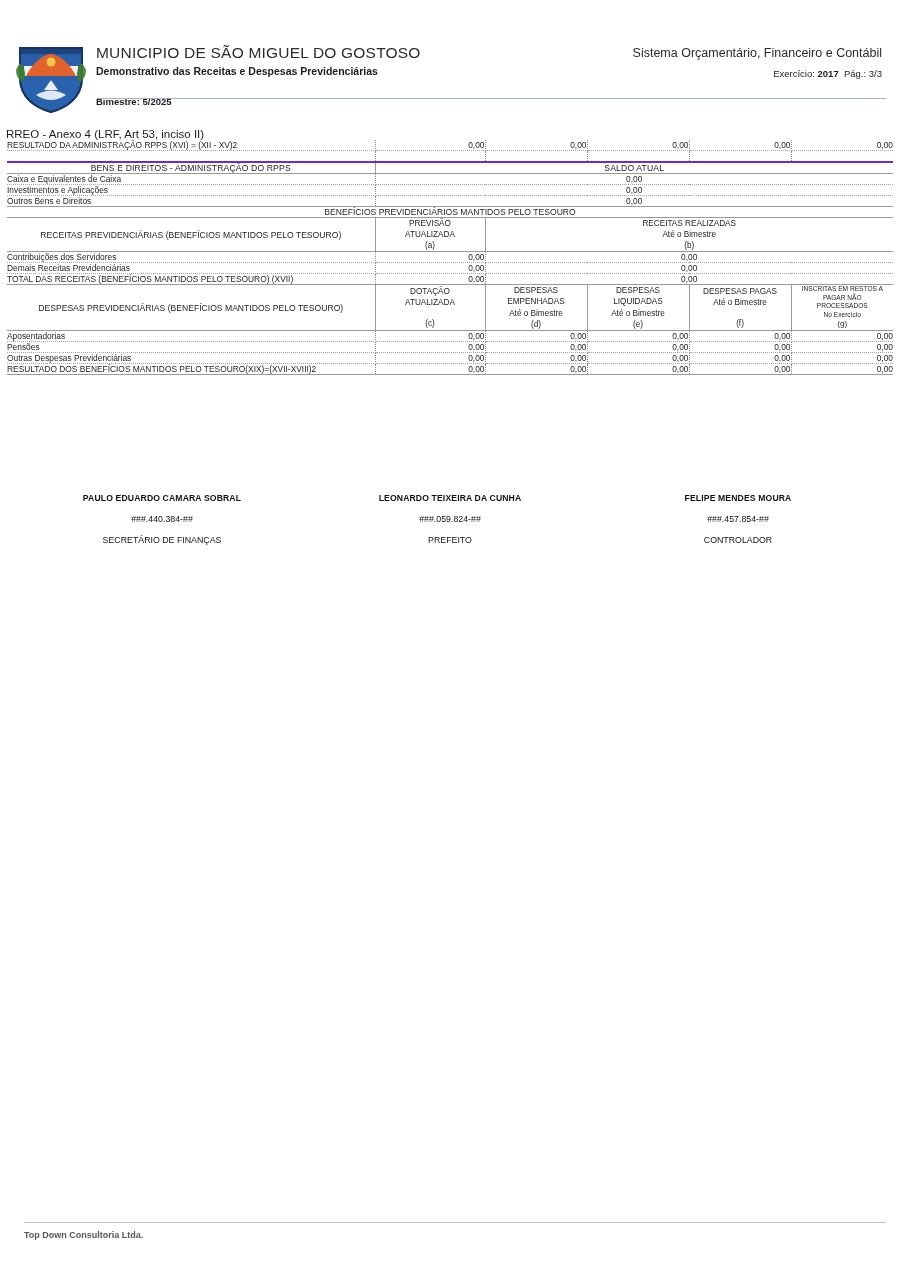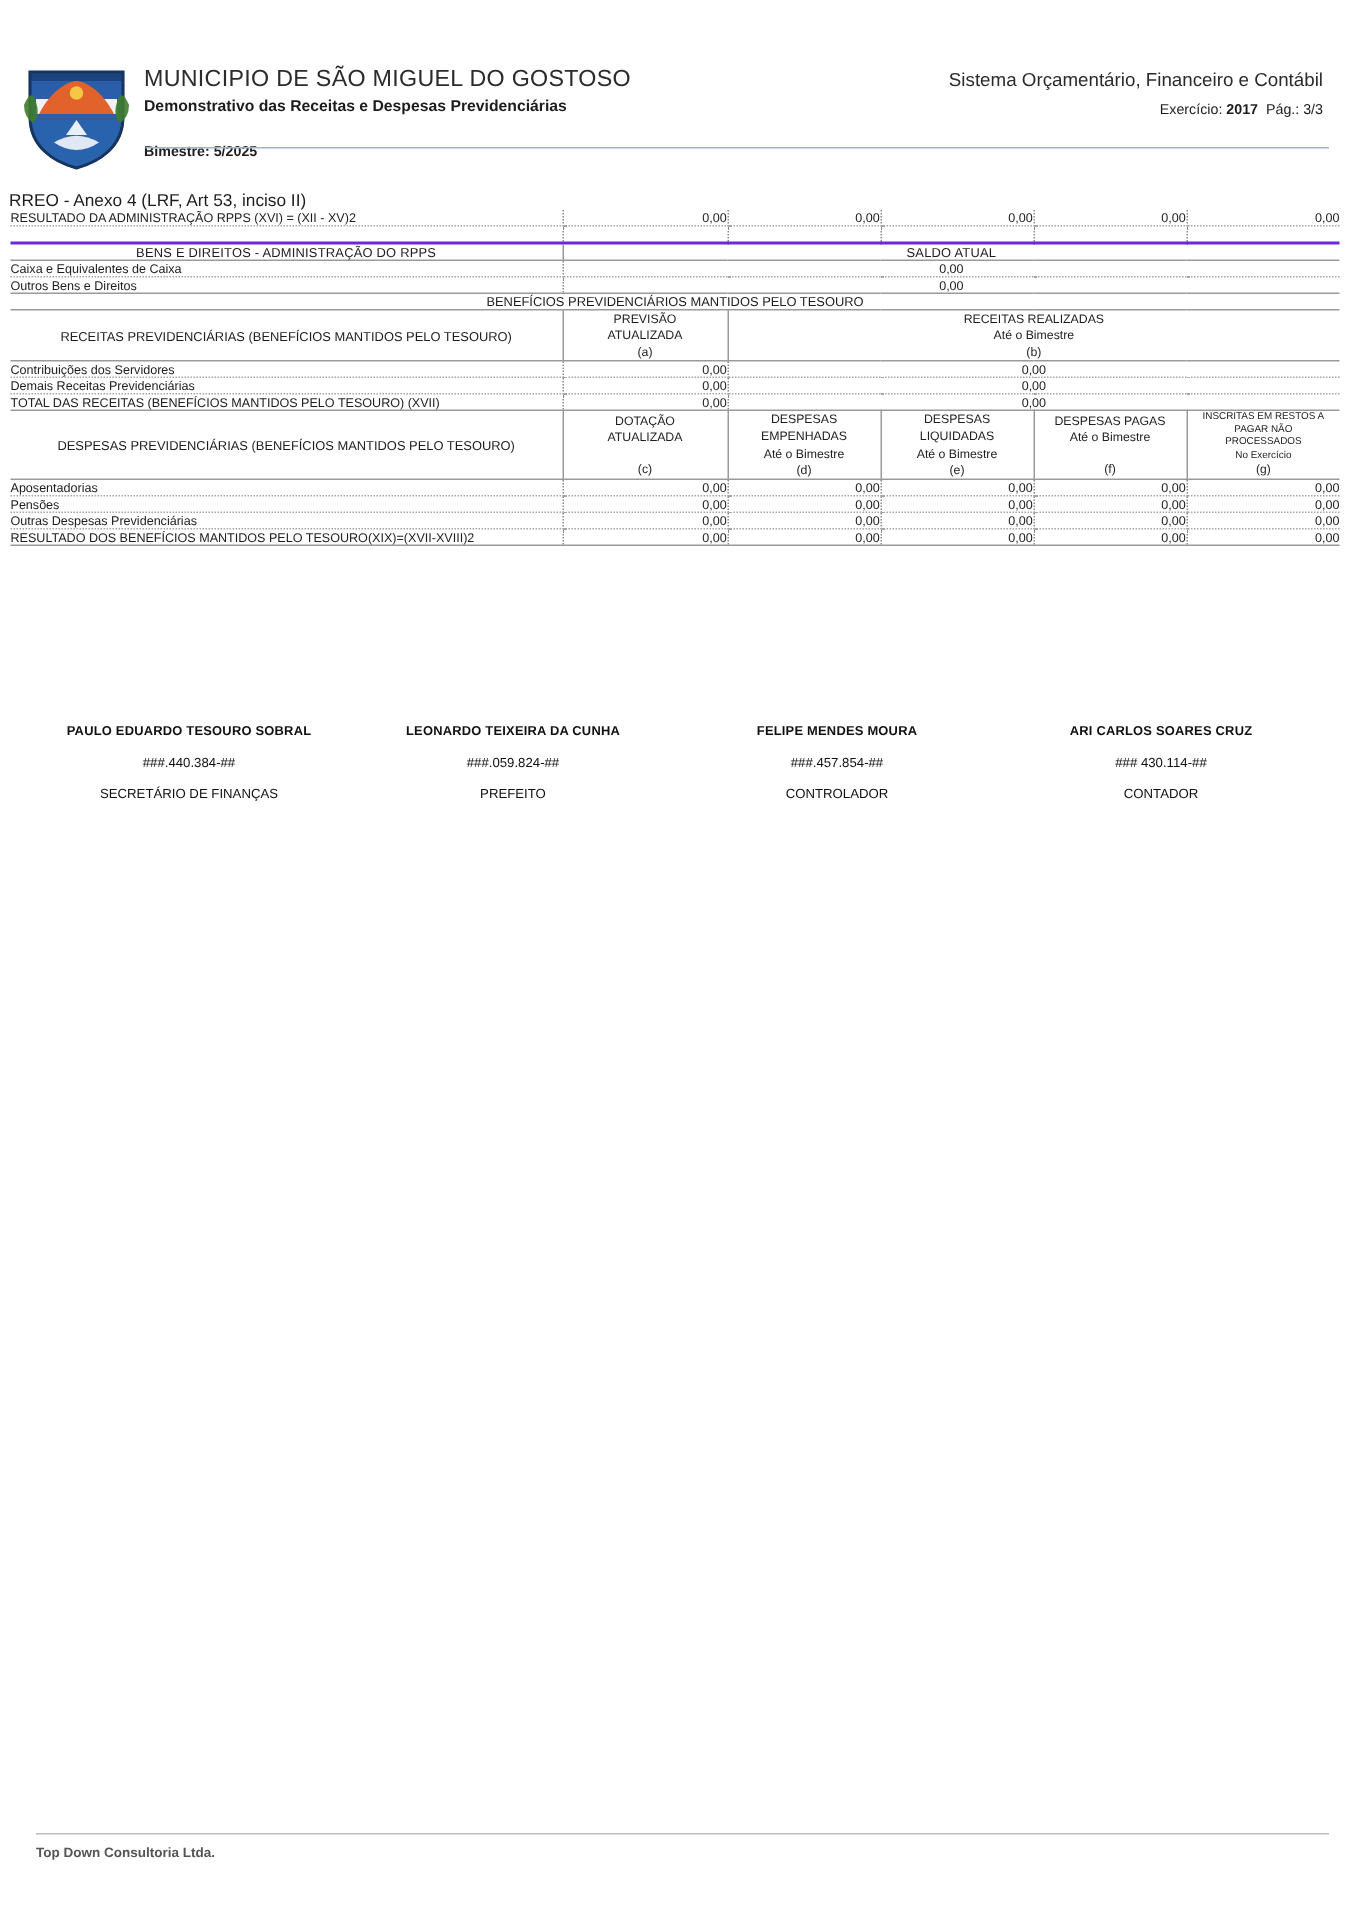--- a/index.html
+++ b/index.html
@@ -268,20 +268,24 @@
 
     <tr class="solidtop solidbot">
       <td class="sec-title vsol">BENS E DIREITOS - ADMINISTRAÇÃO DO RPPS</td>
       <td class="sec-title" colspan="5">SALDO ATUAL</td>
     </tr>
 
     <tr class="rowline">
       <td class="cell-l vsep lbl">Caixa e Equivalentes de Caixa</td>
       <td class="cell-c num" colspan="5">0,00</td>
     </tr>
+    <tr class="rowline">
+      <td class="cell-l vsep lbl">Investimentos e Aplicações</td>
+      <td class="cell-c num" colspan="5">0,00</td>
+    </tr>
     <tr class="solidbot">
       <td class="cell-l vsep lbl">Outros Bens e Direitos</td>
       <td class="cell-c num" colspan="5">0,00</td>
     </tr>
 
     <tr class="solidbot">
       <td class="band" colspan="6">BENEFÍCIOS PREVIDENCIÁRIOS MANTIDOS PELO TESOURO</td>
     </tr>
 
     <tr class="solidbot">
@@ -377,39 +381,34 @@
       <td class="cell-r vsep num">0,00</td>
       <td class="cell-r vsep num">0,00</td>
       <td class="cell-r vsep num">0,00</td>
       <td class="cell-r num">0,00</td>
     </tr>
   </tbody>
     </table>
 
   <div class="signs">
     <div class="sign">
-      <div class="nm">PAULO EDUARDO TESOURO SOBRAL</div>
+      <div class="nm">PAULO EDUARDO CAMARA SOBRAL</div>
       <div class="doc">###.440.384-##</div>
       <div class="role">SECRETÁRIO DE FINANÇAS</div>
     </div>
     <div class="sign">
       <div class="nm">LEONARDO TEIXEIRA DA CUNHA</div>
       <div class="doc">###.059.824-##</div>
       <div class="role">PREFEITO</div>
     </div>
     <div class="sign">
       <div class="nm">FELIPE MENDES MOURA</div>
       <div class="doc">###.457.854-##</div>
       <div class="role">CONTROLADOR</div>
     </div>
-    <div class="sign">
-      <div class="nm">ARI CARLOS SOARES CRUZ</div>
-      <div class="doc">### 430.114-##</div>
-      <div class="role">CONTADOR</div>
-    </div>
   </div>
 
   <div class="footer">
     <div class="footer-rule"></div>
     <div class="footer-text">Top Down Consultoria Ltda.</div>
   </div>
 
 </div>
 
 </body></html>

